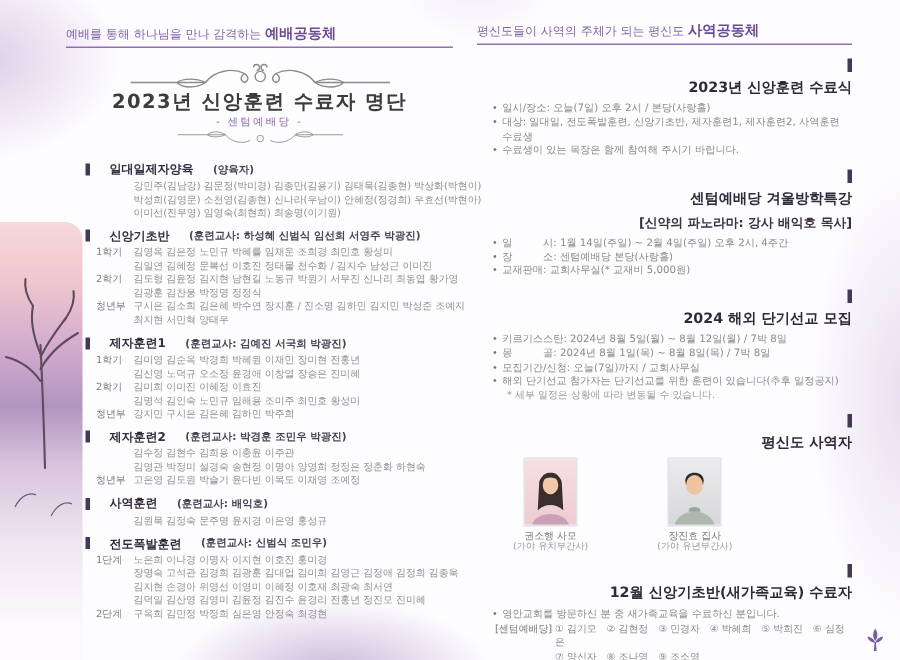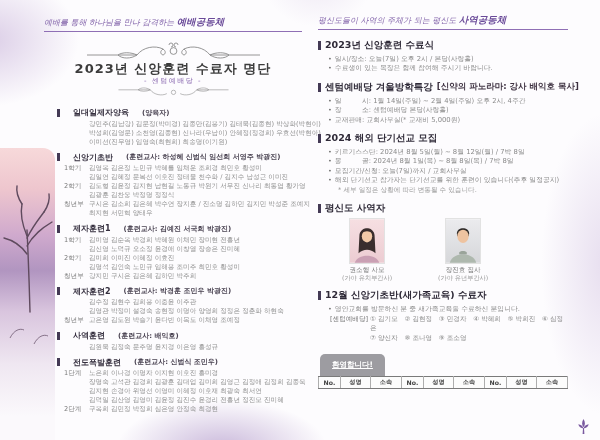--- a/index.html
+++ b/index.html
@@ -21,42 +21,42 @@
   
   .photo-strip {
     position:absolute; left:0; top:148px; width:55px; height:292px;
     border-radius:0 12px 0 0; overflow:hidden;
     background:linear-gradient(180deg,#f7d9da 0%,#eec6ce 14%,#cfa9cd 30%,#b195c0 42%,#d9c5de 56%,#efe7f1 74%,#fbf9fc 92%);
   }
   .photo-strip svg { position:absolute; left:0; top:14px; width:55px; height:200px; }
   
   .lp { position:absolute; left:44px; top:16px; width:258px; }
   .rp { position:absolute; left:318px; top:14px; width:250px; }
-  .hdr { font-size:8px; color:#8263aa; white-space:nowrap;font-style:italic; }
+  .hdr { font-size:8px; color:#8263aa; white-space:nowrap; }
   .hdr b { font-size:9.5px; color:#6a4a99; }
   .hdr-rule { border-bottom:1.5px solid #8f6fb5; margin-top:2px; }
   
   .title-block { text-align:center; margin:7px auto 7px; width:230px; }
   .ornament { display:block; margin:0 auto; width:185px; height:22px; }
   .orn-flip { transform:scaleY(-1); height:14px; }
   .main-title { font-size:13px; font-weight:bold; color:#3c3c3c; letter-spacing:1px; line-height:15px; }
   .sub-title { font-size:7px; color:#8a68b0; letter-spacing:1.5px; line-height:10px; }
   
   .sections { padding-left:13px; }
   .sec { margin-bottom:5px; }
   .sec-head { display:flex; align-items:center; gap:13px; margin-bottom:1.5px; }
   .bar { width:3px; height:8px; background:#443a55; flex:none; }
   .sec-title { font-size:8px; font-weight:bold; color:#332d3d; white-space:nowrap; }
   .sec-note { font-size:7px; font-weight:bold; color:#4a4352; white-space:nowrap; }
   .row { display:flex; font-size:6.6px; color:#8f8f8f; line-height:9px; padding-left:7px; }
   .lbl { flex:none; width:25px; color:#7c7c7c; }
   .names { flex:1; white-space:nowrap; }
   
   .rp-sec { margin-bottom:7px; }
-  .rp-head { display:flex; align-items:center; gap:4px; margin-bottom:3px; }
+  .rp-head { display:flex; align-items:flex-end; gap:4px; margin-bottom:3px;flex-direction:column; }
   .rp-head .bar { height:9px; }
   .rp-title { font-size:9.5px; font-weight:bold; color:#2f2a38; white-space:nowrap; }
   .rp-sub { font-size:8.5px; font-weight:bold; color:#3d3040; white-space:nowrap; }
   .bullet { display:flex; font-size:6.8px; color:#8a8a8a; line-height:9.4px; padding-left:10px; gap:3px; }
   .dot::before { content:"•"; font-size:6.5px; color:#777; }
   .footnote { font-size:6.6px; color:#9a9a9a; padding-left:20px; line-height:9.2px; }
   .people { display:flex; gap:46px; padding-left:24px; margin-top:2px; }
   .person { text-align:center; }
   .pic { width:36px; height:46px; margin:0 auto 2px; border:1px solid #e2e2e2; display:block; }
   .person-name { font-size:6.6px; color:#777; line-height:8.5px; }
@@ -294,20 +294,24 @@
       <div class="rp-head">
         <span class="bar"></span>
         <span class="rp-title">2023년 신앙훈련 수료식</span>
       </div>
       <div class="bullet">
           <span class="dot"></span>
           <span>일시/장소: 오늘(7일) 오후 2시 / 본당(사랑홀)</span>
         </div>
       <div class="bullet">
           <span class="dot"></span>
+          <span>대상: 일대일, 전도폭발훈련, 신앙기초반, 제자훈련1, 제자훈련2, 사역훈련 수료생</span>
+        </div>
+      <div class="bullet">
+          <span class="dot"></span>
           <span>수료생이 있는 목장은 함께 참여해 주시기 바랍니다.</span>
         </div>
     </div>
 
     <div class="rp-sec">
       <div class="rp-head">
         <span class="bar"></span>
         <span class="rp-title">센텀예배당 겨울방학특강</span>
         <span class="rp-sub">[신약의 파노라마: 강사 배익호 목사]</span>
       </div>

